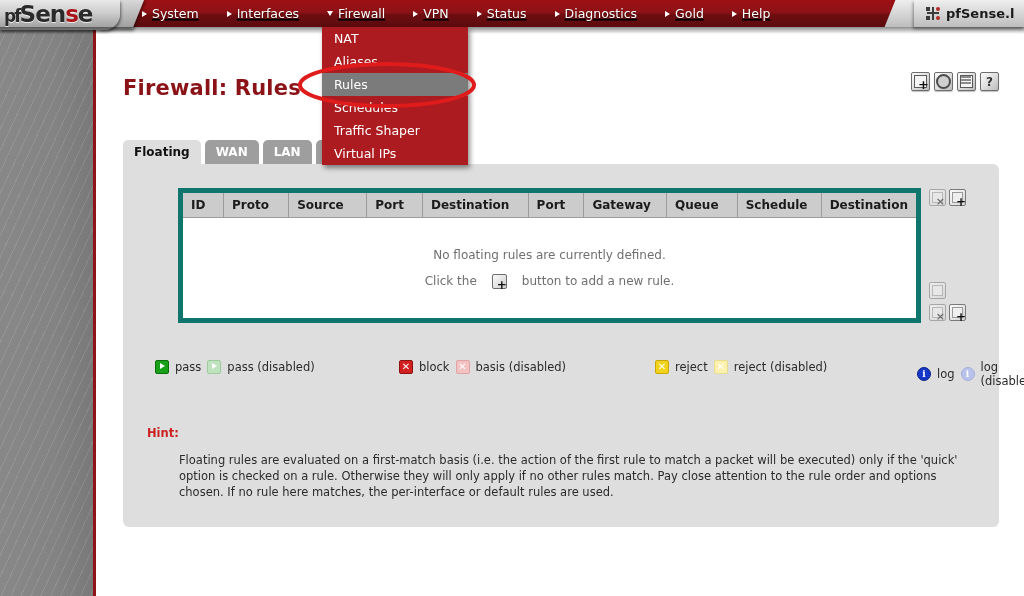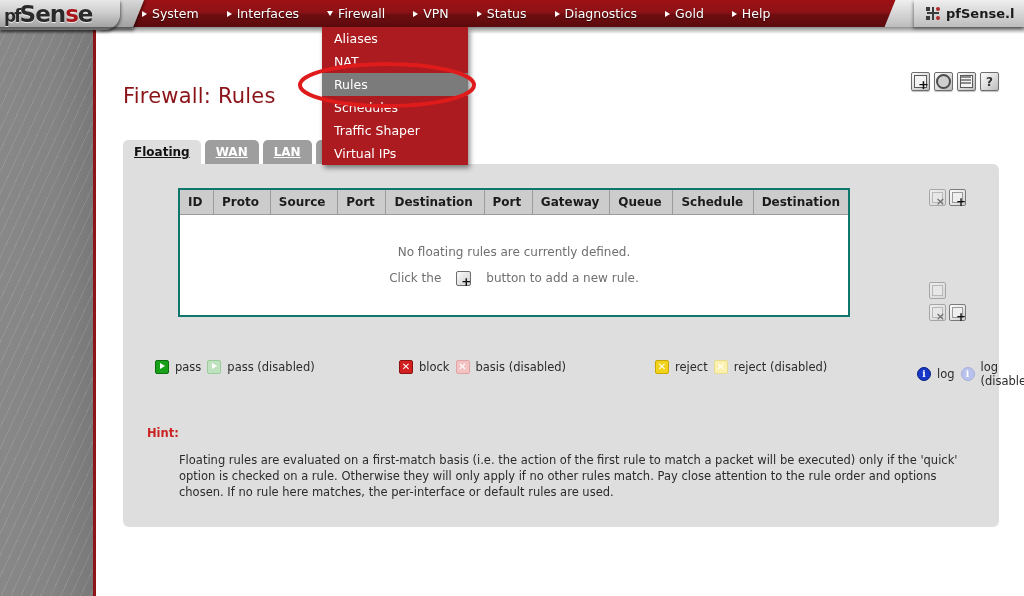--- a/index.html
+++ b/index.html
@@ -46,21 +46,21 @@
   }
   #logo .logotext .pf{font-size:17px;letter-spacing:-2px;}
   #logo .logotext .redS{color:#a81419;}
   #logoslant{
     position:absolute;left:104px;top:0;width:34px;height:30px;
     background:linear-gradient(to bottom,#d8d8d8,#9a9a9a);
     transform:skewX(-22deg);
     box-shadow:2px 1px 3px rgba(0,0,0,.45);
   }
   
-  #navitems{position:absolute;left:128px;top:0;height:27px;display:flex;align-items:center;}
+  #navitems{position:absolute;left:128px;top:0;height:27px;display:flex;align-items:center;text-decoration:underline;}
   .navitem{
     display:flex;align-items:center;gap:5px;
     padding:0 14px;height:27px;color:#ffffff;font-size:12.5px;
     white-space:nowrap;cursor:pointer;position:relative;
     text-shadow:0 1px 1px rgba(0,0,0,.6);
   }
   .navitem .caret-r{
     width:0;height:0;border-left:5px solid #ffffff;
     border-top:3.5px solid transparent;border-bottom:3.5px solid transparent;
   }
@@ -101,22 +101,22 @@
   .ddrow{
     height:23px;line-height:23px;padding-left:12px;color:#ffffff;
     font-size:12.5px;white-space:nowrap;cursor:pointer;
   }
   .ddrow.sel{background:#7b7b7b;color:#ffffff;}
   
   #page{
     position:absolute;left:99px;top:30px;width:925px;height:566px;background:#ffffff;
   }
   #pagetitle{
-    position:absolute;left:24px;top:54px;
-    font-size:21px;font-weight:normal;color:#8b1318;
+    position:absolute;left:24px;top:46px;
+    font-size:21px;font-weight:bold;color:#8b1318;
     letter-spacing:.2px;
     text-align:right;
   }
   
   #titleicons{position:absolute;right:25px;top:42px;display:flex;gap:4px;}
   .ticon{
     width:19px;height:19px;border-radius:2px;position:relative;
     background:linear-gradient(135deg,#fbfbfb 0%,#e2e2e2 45%,#bcbcbc 100%);
     border:1px solid #6d6d6d;box-sizing:border-box;cursor:pointer;
     box-shadow:0 1px 1px rgba(0,0,0,.25);
@@ -125,34 +125,34 @@
   }
   .ticon .plus{position:absolute;right:0px;bottom:-1px;font-size:13px;font-weight:bold;color:#111;line-height:1;}
   .ticon .disk{width:11px;height:11px;border-radius:50%;border:2px solid #4b4b4b;background:#cfcfcf;}
   .ticon .doc{width:11px;height:11px;background:#f4f4f4;border:1px solid #5a5a5a;}
   .ticon .sheetline{position:absolute;left:3px;top:3px;width:10px;height:2px;background:#8c8c8c;box-shadow:0 3px 0 #8c8c8c,0 6px 0 #8c8c8c;}
   
   #tabs{position:absolute;left:24px;top:110px;display:flex;gap:4px;align-items:flex-end;z-index:5;}
   .tab{
     height:24px;line-height:24px;padding:0 11px;
     font-size:12px;font-weight:bold;color:#1c1c1c;
-    border-radius:5px 5px 0 0;cursor:pointer;white-space:nowrap;text-decoration:underline;
+    border-radius:5px 5px 0 0;cursor:pointer;white-space:nowrap;
   }
   .tab.active{background:#dedede;color:#111;}
   .tab.idle{background:#9e9e9e;color:#ffffff;}
   
   #panel{
     position:absolute;left:24px;top:134px;width:876px;height:363px;
     background:#dedede;border-radius:0 6px 6px 6px;
   }
   
   #rulestable{
-    position:absolute;left:55px;top:24px;width:672px;
+    position:absolute;left:55px;top:24px;width:743px;
     border-collapse:collapse;background:#ffffff;
-    border:2px solid #0f766e;
+    border:5px solid #0f766e;
   }
   #rulestable th{
     background:#cccccc;color:#1b1b1b;font-size:12px;font-weight:bold;
     text-align:left;padding:5px 8px;border-right:1px solid #9b9b9b;
     border-bottom:1px solid #9b9b9b;white-space:nowrap;
   }
   #rulestable th:last-child{border-right:none;}
   #emptycell{
     height:72px;background:#ffffff;text-align:center;color:#6f6f6f;font-size:12px;
     padding:14px 0;
@@ -413,22 +413,22 @@
 
   <div id="logoslant"></div>
   <div id="logo">
     <span class="logotext"><span class="pf">pf</span><span>Sen</span><span class="redS">s</span><span>e</span></span>
   </div>
 
   <div id="navshadow"></div>
 </div>
 
 <div id="dropdown">
+  <div class="ddrow">NAT</div>
   <div class="ddrow">Aliases</div>
-  <div class="ddrow">NAT</div>
   <div class="ddrow sel">Rules</div>
   <div class="ddrow">Schedules</div>
   <div class="ddrow">Traffic Shaper</div>
   <div class="ddrow">Virtual IPs</div>
 </div>
 
 <svg id="annot" viewBox="0 0 182 50">
   <ellipse cx="91" cy="25" rx="87" ry="21" fill="none" stroke="#e01b1b" stroke-width="4"></ellipse>
 </svg>
 

